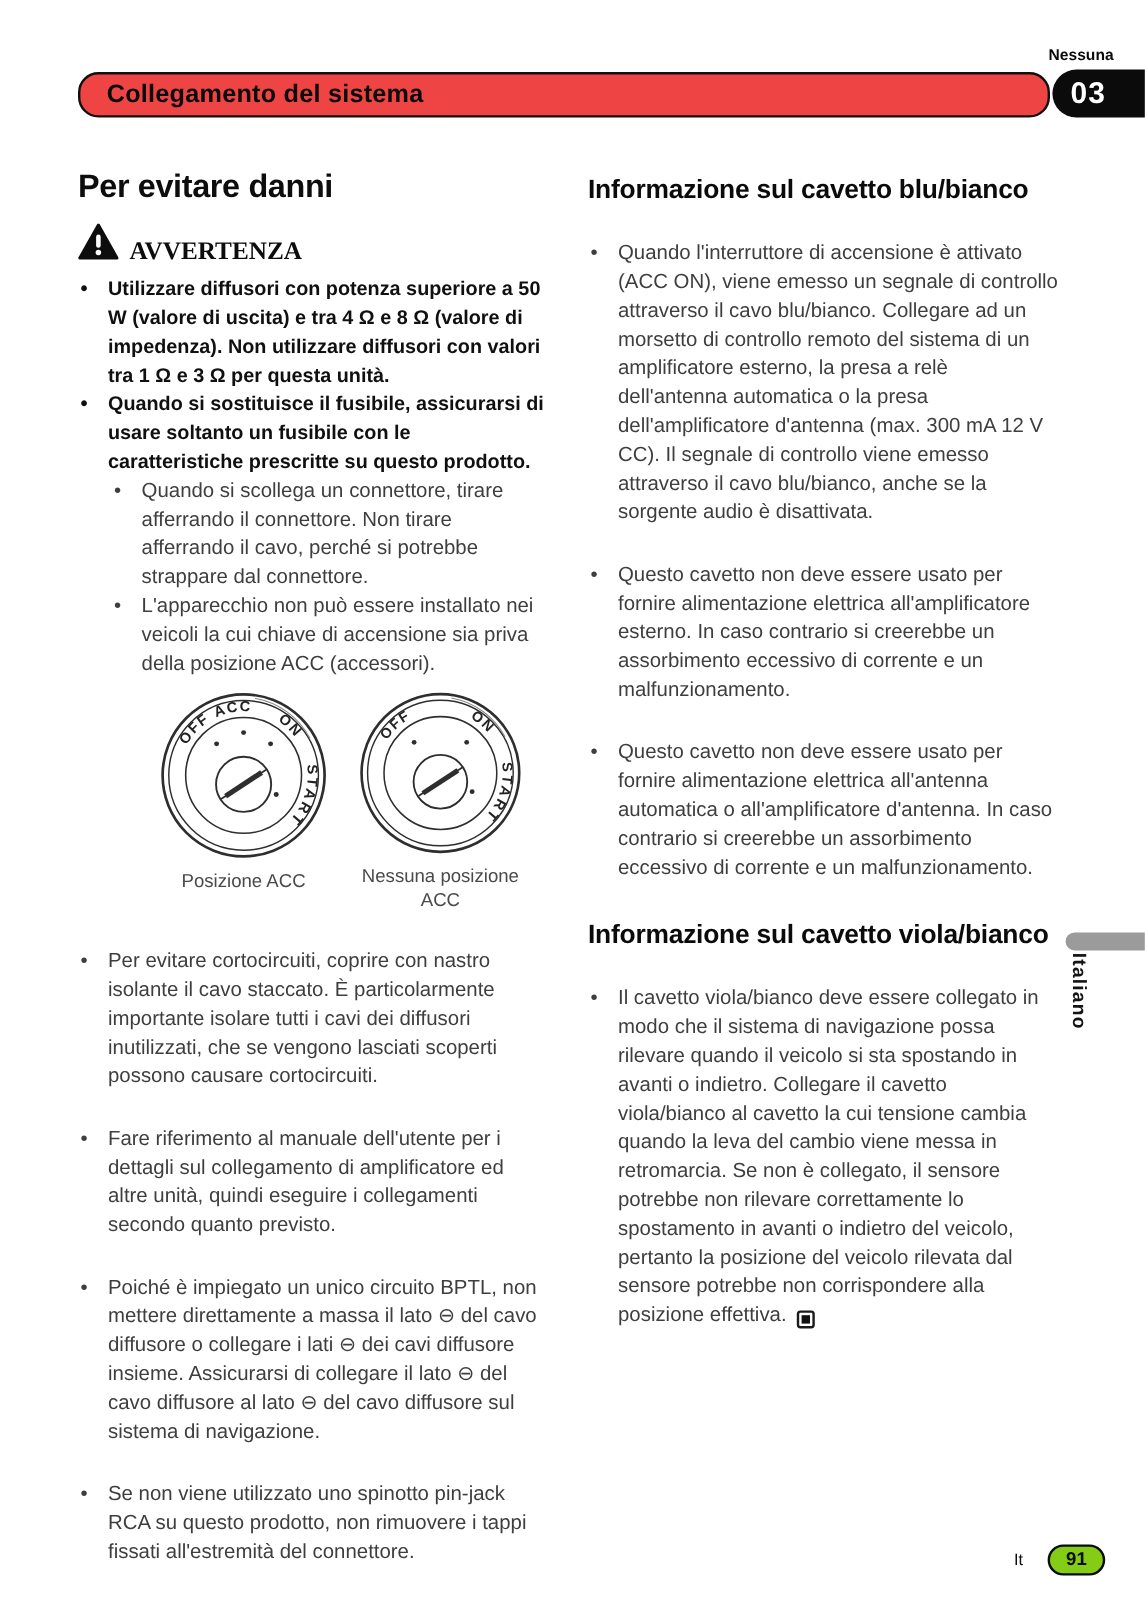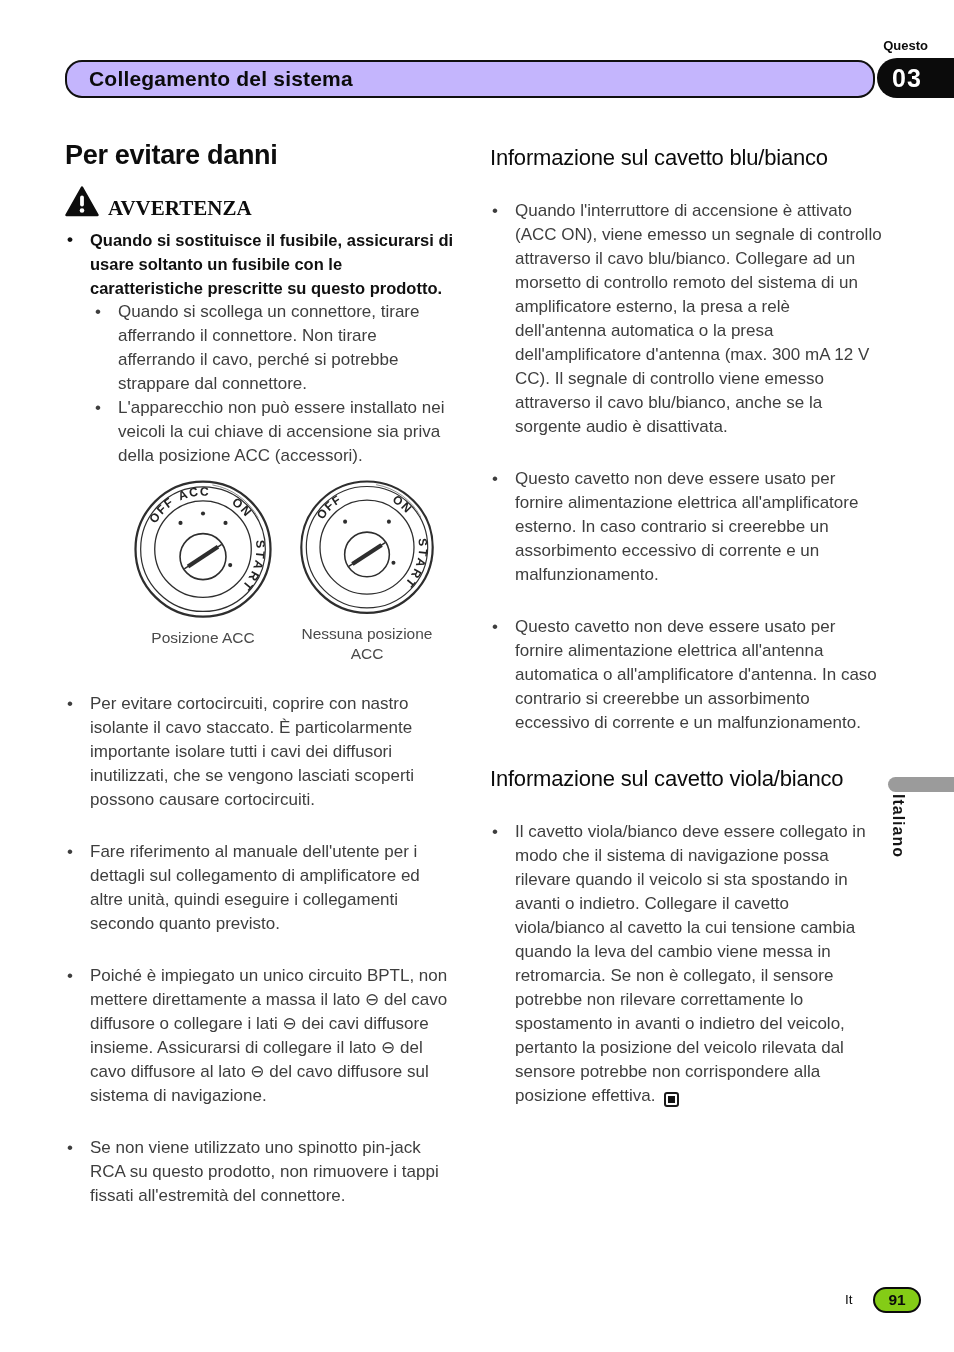--- a/index.html
+++ b/index.html
@@ -12,42 +12,42 @@
     overflow:hidden;
   }
   
   .sezione-label {
     position:absolute; top:38px; right:26px;
     font-size:13px; font-weight:bold; color:#0b0b0b;
   }
   .title-bar {
     position:absolute; left:65px; top:60px; width:810px; height:38px;
     border:2px solid #101010; border-radius:17px;
-    display:flex; align-items:center; padding-left:22px; background:#c4b5fd;
+    display:flex; align-items:center; padding-left:22px; background:#ef4444;
   }
   .title-bar h1 {
     font-size:21px; font-weight:bold; color:#0b0b0b; letter-spacing:0.2px;
   }
   .section-badge {
     position:absolute; left:877px; top:58px; width:77px; height:40px;
     background:#0b0b0b; border-radius:20px 0 0 20px;
     display:flex; align-items:center; padding-left:15px;
   }
   .section-badge span { color:#fff; font-size:25px; font-weight:bold; letter-spacing:1px; }
   
   .col { position:absolute; top:0; }
   .col-left  { left:65px;  width:392px; }
   .col-right { left:490px; width:392px; }
   .col-left  { top:140px; }
   .col-right { top:145px; }
   h2.page-title { font-size:27px; font-weight:bold; color:#0d0d0d; letter-spacing:-0.3px; }
   .warn-head { display:flex; align-items:flex-end; gap:9px; margin-top:15px;font-family:Liberation Serif, serif; }
   .warn-head .warn-text { font-size:21px; font-weight:bold; color:#0d0d0d; }
   h3.sub-heading {
-    font-size:22px; line-height:26px; font-weight:normal; color:#0b0b0b;
+    font-size:22px; line-height:26px; font-weight:bold; color:#0b0b0b;
     letter-spacing:-0.2px; margin-bottom:9px;
   }
   
   ul { list-style:none; }
   li { position:relative; font-size:17px; line-height:24px; }
   li::before {
     content:"\2022"; position:absolute; left:2px; top:0;
     font-size:17px; line-height:24px;
   }
   ul.bold-list { margin-top:7px; }
@@ -96,21 +96,21 @@
     display:flex; align-items:center; justify-content:center; background:#84cc16;
   }
   .page-pill span { font-size:15.5px; font-weight:bold; color:#0b0b0b; }
   
   .dial-label { font-family:"Liberation Sans",sans-serif; font-size:13px; font-weight:bold; fill:#222; letter-spacing:1.5px; }
   .dial-label-wide { letter-spacing:2.5px; }
 </style>
 </head>
 <body>
 
-<div class="sezione-label">Questo</div>
+<div class="sezione-label">Nessuna</div>
 <div class="title-bar">
   <h1>Collegamento del sistema</h1>
 </div>
 <div class="section-badge">
   <span>03</span>
 </div>
 
 <div class="col col-left">
 
   <h2 class="page-title">Per evitare danni</h2>
@@ -120,20 +120,21 @@
       <svg width="34" height="31" viewBox="0 0 34 31">
         <path d="M17 1.5 L32.5 29 L1.5 29 Z" fill="#0d0d0d" stroke="#0d0d0d" stroke-width="2.5" stroke-linejoin="round"></path>
         <rect x="15.1" y="9.5" width="3.8" height="11" rx="1.9" fill="#fff"></rect>
         <circle cx="17" cy="24.5" r="2.3" fill="#fff"></circle>
       </svg>
     </span>
     <span class="warn-text">AVVERTENZA</span>
   </div>
 
   <ul class="bold-list">
+    <li>Utilizzare diffusori con potenza superiore a 50 W (valore di uscita) e tra 4 Ω e 8 Ω (valore di impedenza). Non utilizzare diffusori con valori tra 1 Ω e 3 Ω per questa unità.</li>
     <li>Quando si sostituisce il fusibile, assicurarsi di usare soltanto un fusibile con le caratteristiche prescritte su questo prodotto.</li>
   </ul>
 
   <ul class="sub-list">
     <li>Quando si scollega un connettore, tirare afferrando il connettore. Non tirare afferrando il cavo, perché si potrebbe strappare dal connettore.</li>
     <li>L'apparecchio non può essere installato nei veicoli la cui chiave di accensione sia priva della posizione ACC (accessori).</li>
   </ul>
 
   <div class="diagram-row">
 

